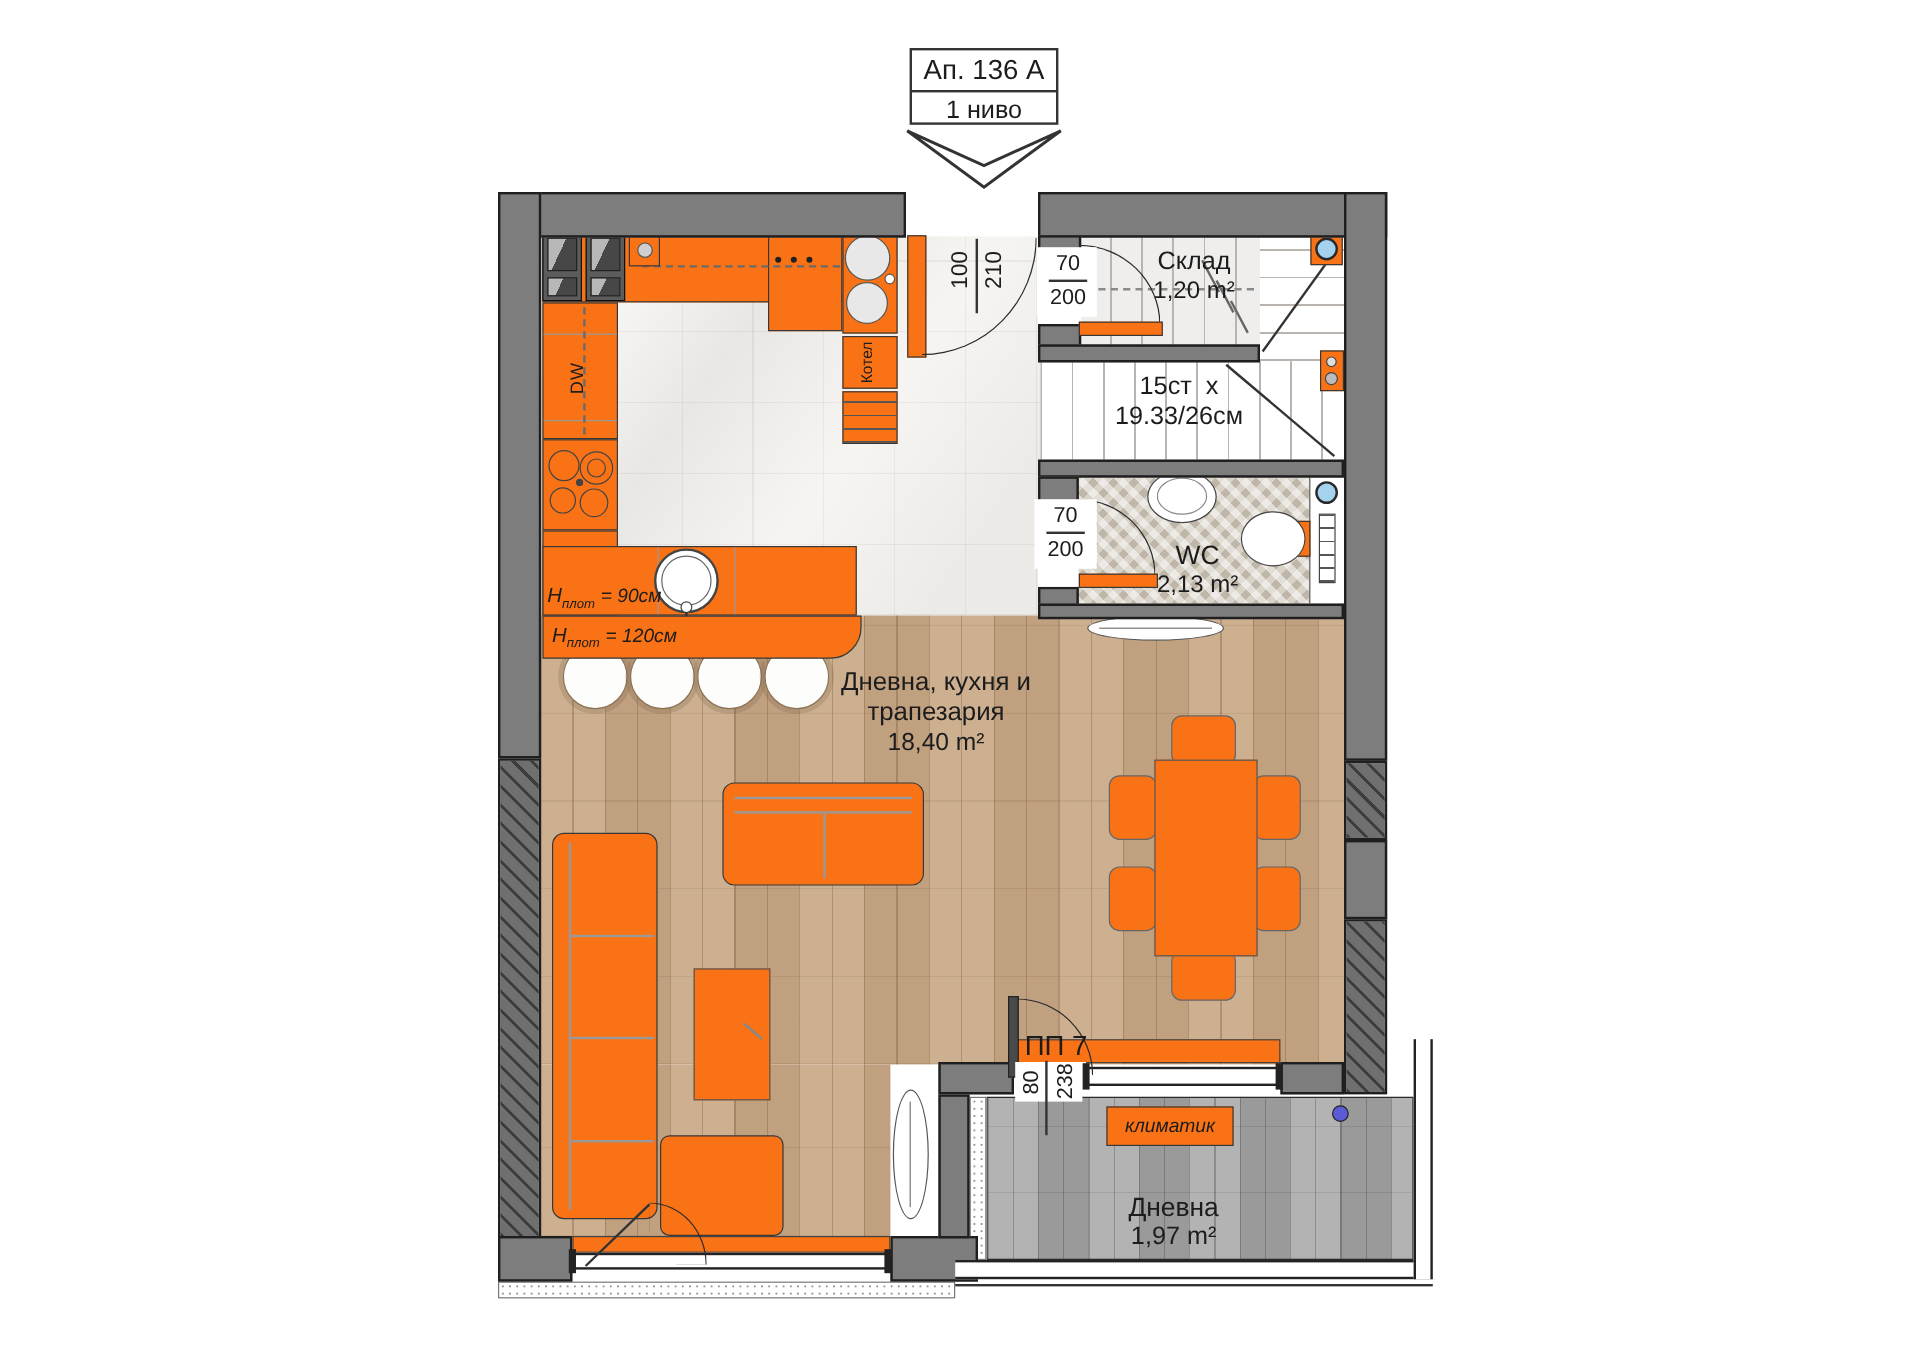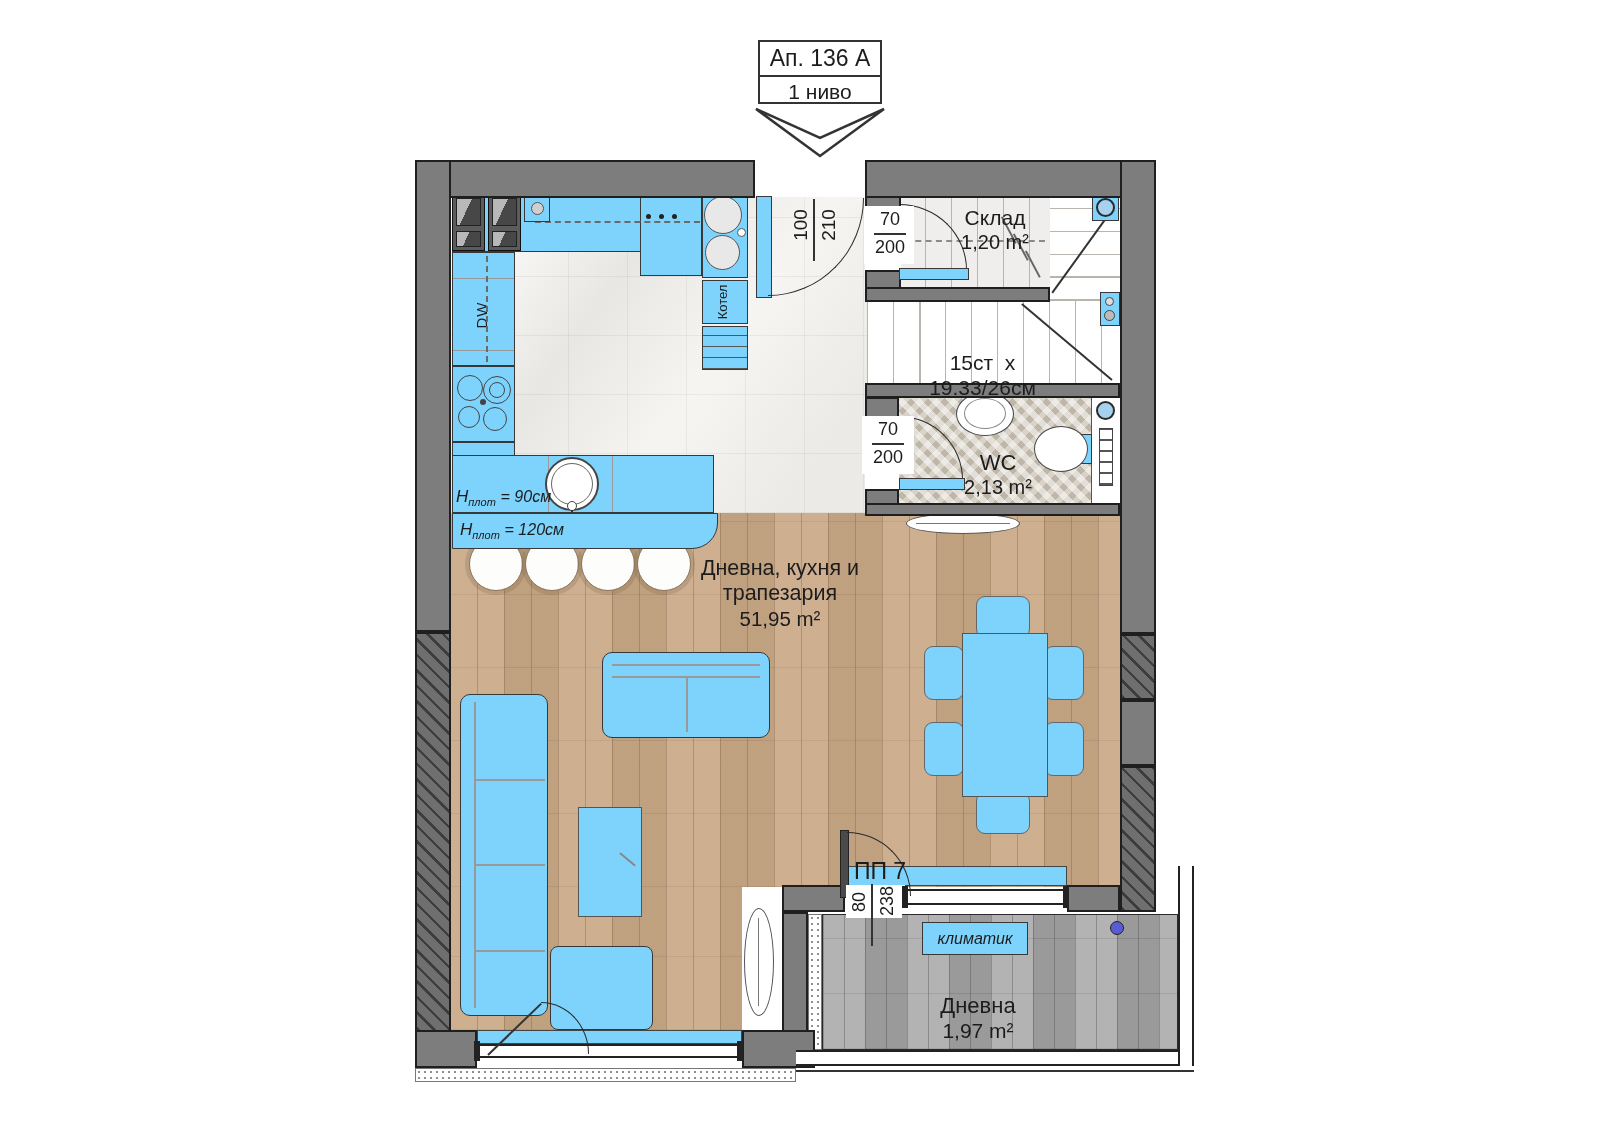--- a/index.html
+++ b/index.html
@@ -1,23 +1,23 @@
 <!DOCTYPE html>
 <html><head>
 <meta charset="utf-8">
 <style>
   html,body{margin:0;padding:0;background:#fff;}
   #canvas{position:relative;width:1600px;height:1131px;background:#ffffff;overflow:hidden;
           font-family:"Liberation Sans", sans-serif;color:#1c1c1c;}
   .abs{position:absolute;box-sizing:border-box;}
   .wall{background:#7d7d7d;border:2px solid #1f1f1f;}
   .wallh{background:repeating-linear-gradient(45deg,#3d3d3d 0 2.5px,#6f6f6f 2.5px 11px);border:2px solid #1f1f1f;}
-  .wbox{background:#7dd3fc;border:1.5px solid #383838;}
+  .wbox{background:#f97316;border:1.5px solid #383838;}
   .lbl{text-align:center;line-height:1.18;color:#1c1c1c;}
-  .pre{white-space:pre;margin-top:41px;}
+  .pre{white-space:pre;}
   .it{font-style:italic;}
   .rot{transform:rotate(-90deg);}
   .arcTR{border-top:1.7px solid #2a2a2a;border-right:1.7px solid #2a2a2a;border-top-right-radius:100%;}
   .arcBR{border-bottom:1.7px solid #2a2a2a;border-right:1.7px solid #2a2a2a;border-bottom-right-radius:100%;}
   .circ{border-radius:50%;}
   .line{background:#333;}
   .marble{background-color:#f4f3f0;
     background-image:
       repeating-linear-gradient(0deg,rgba(0,0,0,.05) 0 1px,transparent 1px 59px),
       repeating-linear-gradient(90deg,rgba(0,0,0,.05) 0 1px,transparent 1px 59px),
@@ -268,21 +268,21 @@
     <span>80</span>
   </div>
   <div class="abs line" style="left:871px;top:884px;width:2px;height:62px;"></div>
   <div class="abs lbl rot" style="left:862px;top:892px;width:48px;height:18px;font-size:18px;">
     <span>238</span>
   </div>
 
   <div class="abs lbl" style="left:660px;top:556px;width:240px;font-size:21.5px;">
     <div>Дневна, кухня и</div>
     <div>трапезария</div>
-    <div style="font-size:20.5px;">51,95 m²</div>
+    <div style="font-size:20.5px;">18,40 m²</div>
   </div>
   <div class="abs lbl" style="left:925px;top:206px;width:140px;font-size:21px;">
     <div>Склад</div>
     <div style="font-size:20px;">1,20 m²</div>
   </div>
   <div class="abs lbl" style="left:900px;top:310px;width:165px;font-size:21px;">
     <div class="pre">15ст  х</div>
     <div>19.33/26см</div>
   </div>
   <div class="abs lbl" style="left:935px;top:450px;width:126px;font-size:22px;">

